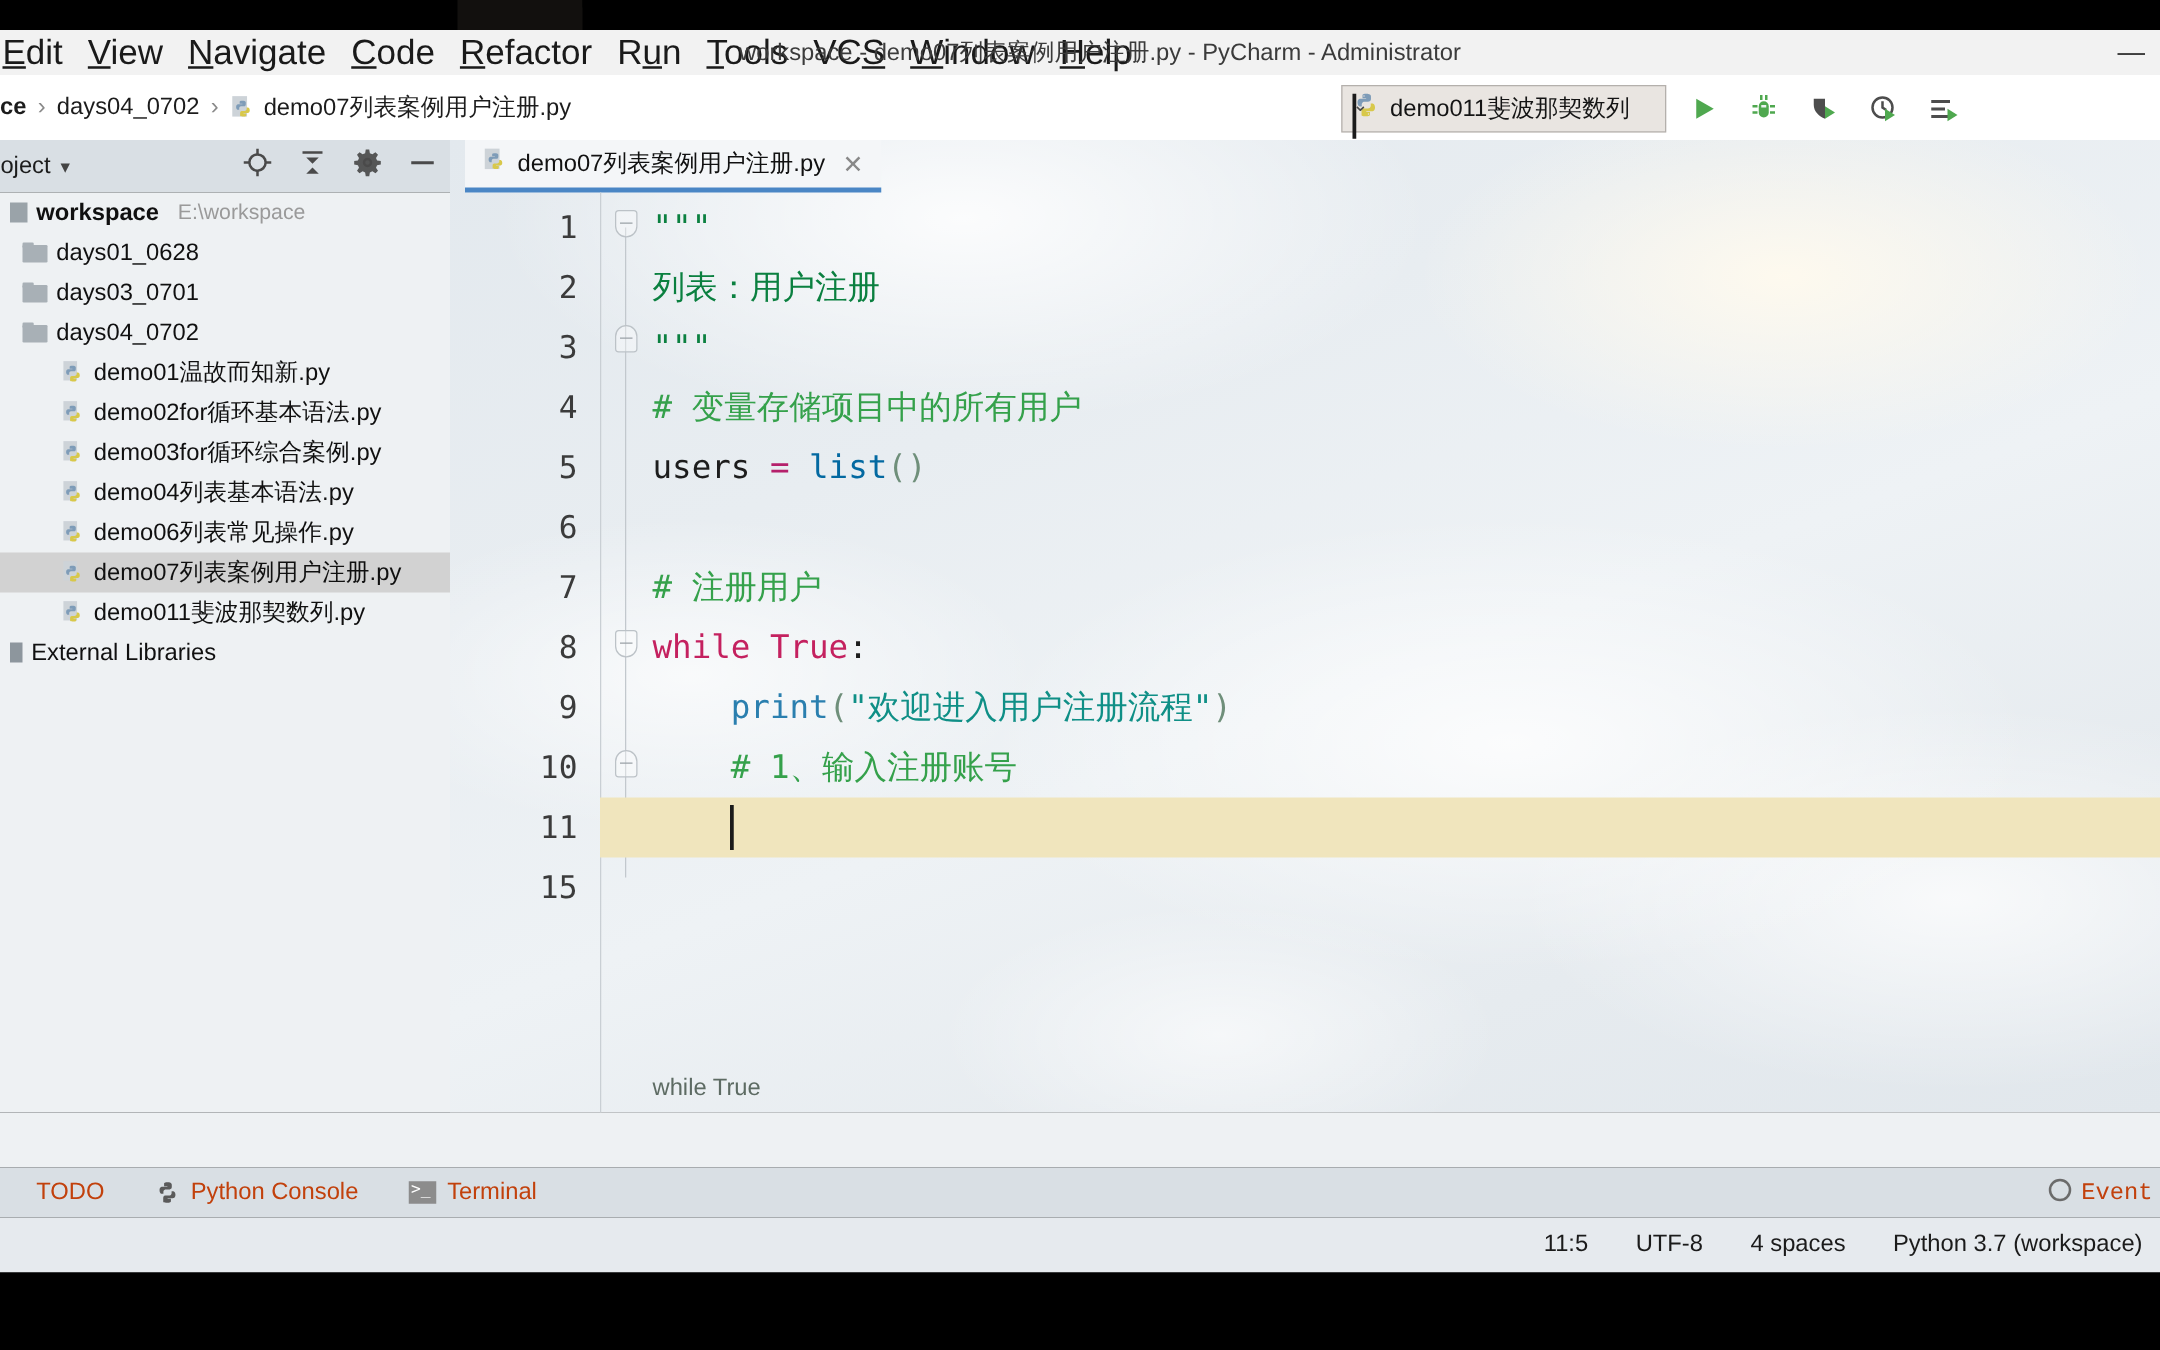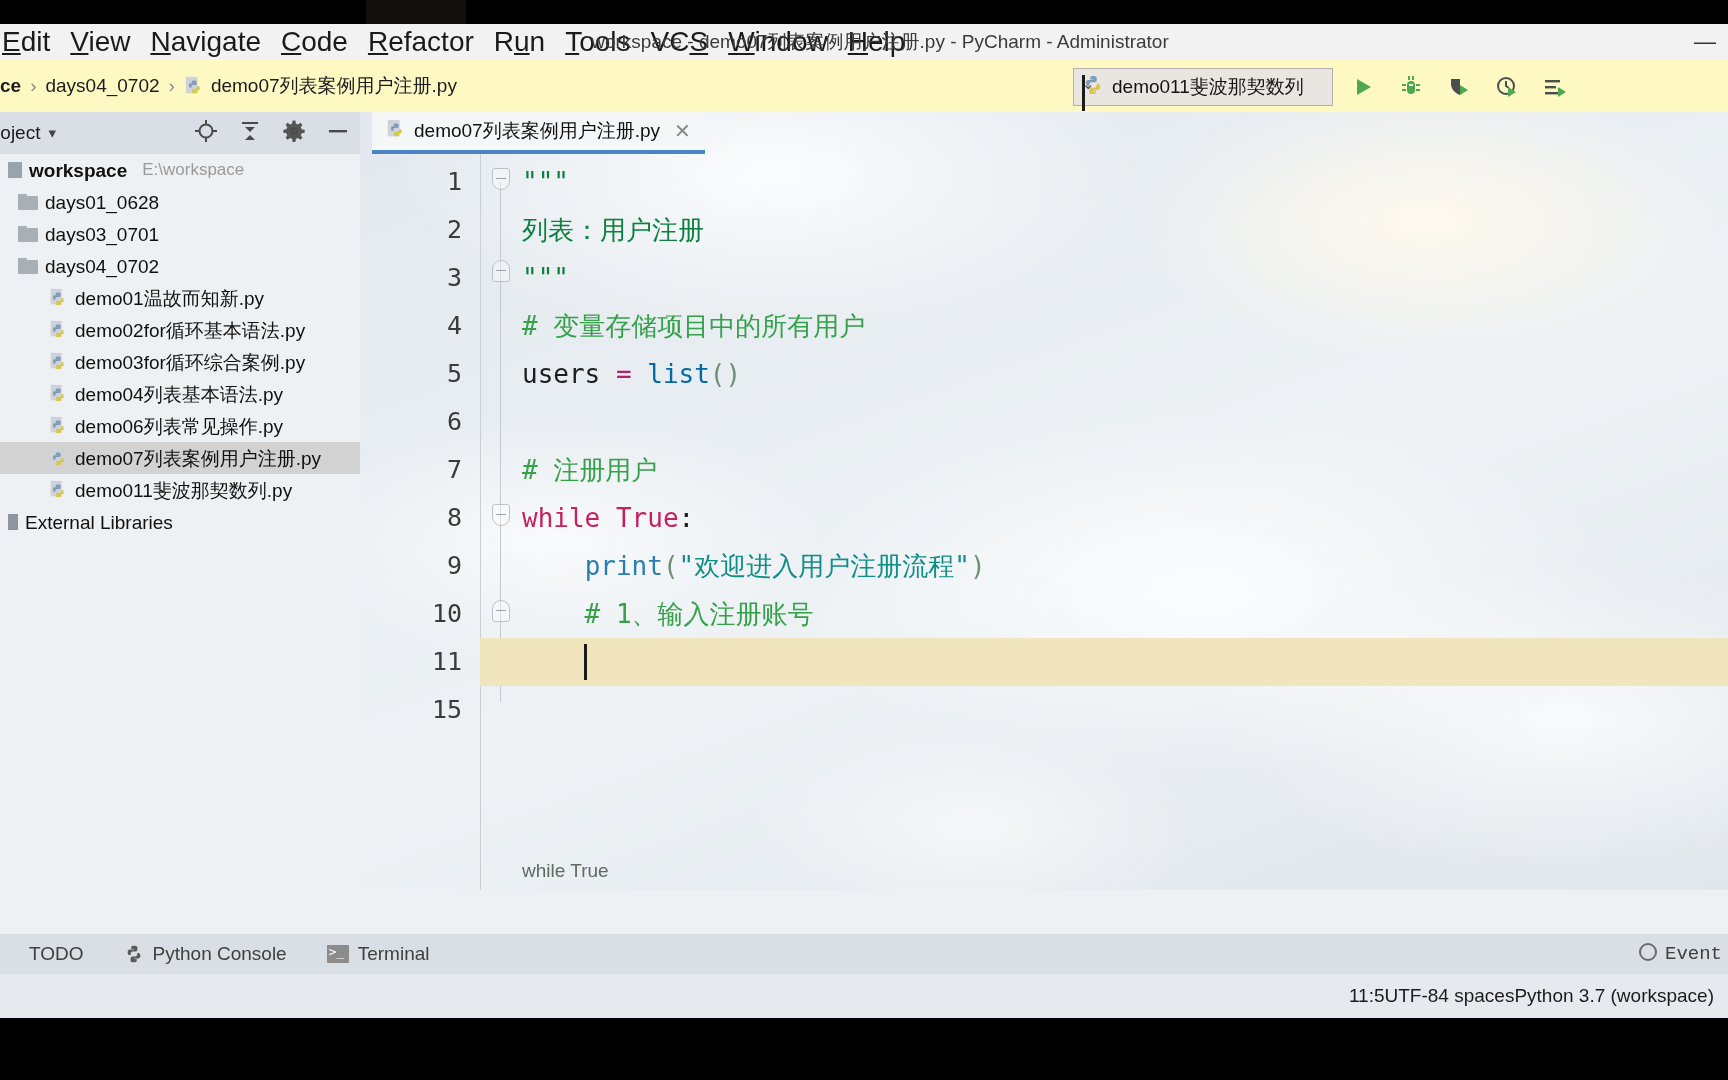--- a/index.html
+++ b/index.html
@@ -32,21 +32,21 @@
     font-size:19px; color:#3b3b3b; pointer-events:none;padding-left:32px;
   }
   .win-min {
     position:absolute; right:12px; top:24px; height:36px;
     display:flex; align-items:center; font-size:22px; color:#333;
   }
 
   
   .navbar {
     position:absolute; left:0; top:60px; width:1728px; height:52px;
-    background:#fef9c3;
+    background:#ffffff;
     display:flex; align-items:center;
     font-size:19px; color:#1c1c1c;
   }
   .crumb { display:flex; align-items:center; white-space:nowrap; }
   .crumb-sep { color:#8a8a8a; font-size:19px; padding:0 9px; }
   .crumb-bold { font-weight:700; }
 
   
   .runcfg {
     position:absolute; left:1073px; top:68px;
@@ -174,30 +174,30 @@
 
   
   .toolbar-bottom {
     position:absolute; left:0; top:890px; width:1728px; height:44px;
     background:#eef1f3;
   }
   .twbar {
     position:absolute; left:0; top:934px; width:1728px; height:40px;
     background:#d9dfe4;
     display:flex; align-items:center;
-    font-size:19px; color:#404040;
+    font-size:19px; color:#c2410c;
   }
   .tw-item { display:flex; align-items:center; gap:9px; padding:0 20px; white-space:nowrap; }
   .tw-right { margin-left:auto; display:flex; align-items:flex-start; gap:8px; padding-right:6px;font-family:Liberation Mono, monospace; }
 
   .statusbar {
     position:absolute; left:0; top:974px; width:1728px; height:44px;
     background:#e6eaee;
     display:flex; align-items:center; justify-content:flex-end;
-    padding-right:14px;
+    gap:38px; padding-right:14px;
     font-size:19px; color:#1b1b1b;
   }
   .black-bottom { position:absolute; left:0; top:1018px; width:1728px; height:62px; background:#000; }
 
   
   .ico-term { width:22px; height:18px; background:#8c8c8c; position:relative; flex:0 0 auto; }
   .ico-term:after{ content:">_"; position:absolute; left:2px; top:-1px; font-size:13px; color:#fff; font-family:"DejaVu Sans Mono",monospace; }
   .ico-circle { width:18px; height:18px; border:2px solid #6b6b6b; border-radius:50%; flex:0 0 auto; }
 </style>
 </head>

